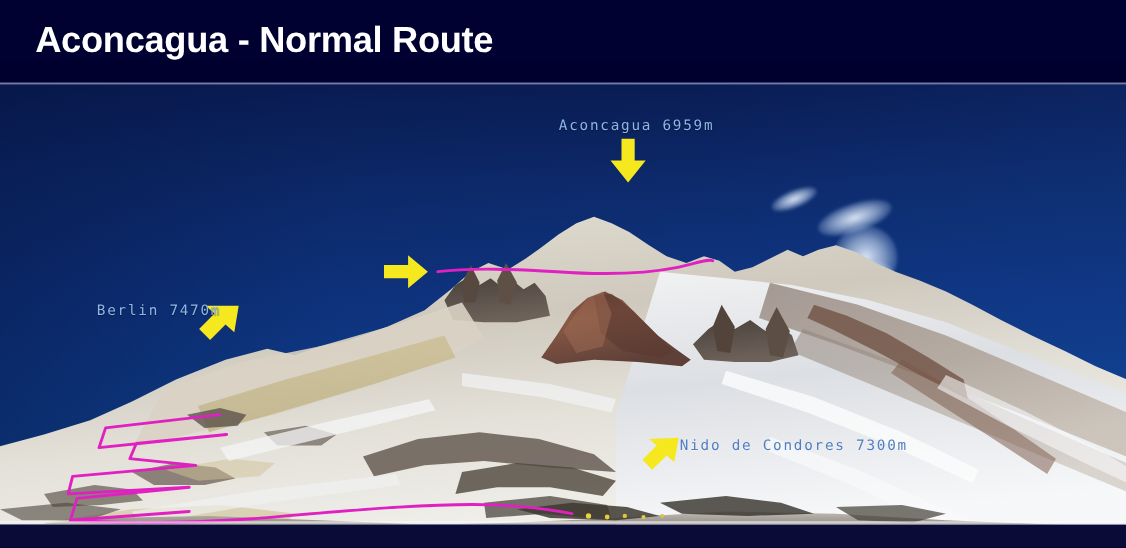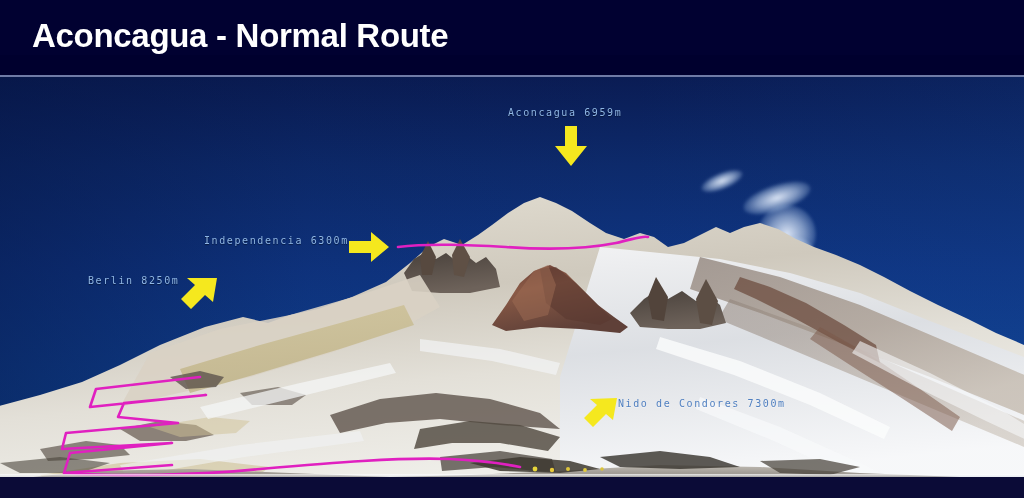--- a/index.html
+++ b/index.html
@@ -88,21 +88,21 @@
   }
   #mountain-svg{ position:absolute; left:0; top:0; }
 
   
   #route-svg{ position:absolute; left:0; top:0; }
 
   
   .map-label{
     position:absolute;
     font-family:"DejaVu Sans Mono","Liberation Mono",monospace;
-    font-size:10px;
+    font-size:13px;
     letter-spacing:1.6px;
     color:#8fb6e4;
     white-space:nowrap;
     text-shadow:0 1px 1px rgba(0,0,0,0.45);
   }
   .map-label.on-snow{
     color:#4f7fc0;
     text-shadow:0 1px 1px rgba(255,255,255,0.55);
   }
   .arrow-svg{ position:absolute; }
@@ -333,23 +333,22 @@
     <svg class="arrow-svg" style="left:177px; top:199px;" width="42" height="38" viewBox="0 0 42 38">
       <polygon points="40,2 36,26 28,19 14,33 4,23 18,9 10,2" fill="#f5e81e"></polygon>
     </svg>
 
     <svg class="arrow-svg" style="left:581px; top:319px;" width="38" height="36" viewBox="0 0 38 36">
       <polygon points="36,2 32,24 25,18 12,31 3,22 16,9 9,3" fill="#f5e81e"></polygon>
     </svg>
 
     <div class="map-label" style="left:508px; top:30px;">Aconcagua 6959m</div>
 
-    <div class="map-label" style="left:204px; top:158px;">Independencia 6300m</div>
-
-    <div class="map-label" style="left:88px; top:198px;">Berlin 8250m</div>
+
+    <div class="map-label" style="left:88px; top:198px;">Berlin 7470m</div>
 
     <div class="map-label on-snow" style="left:618px; top:321px;">Nido de Condores 7300m</div>
 
   </div>
 
   <div id="photo-edge"></div>
 
   <div id="footer"></div>
 
 </div>

